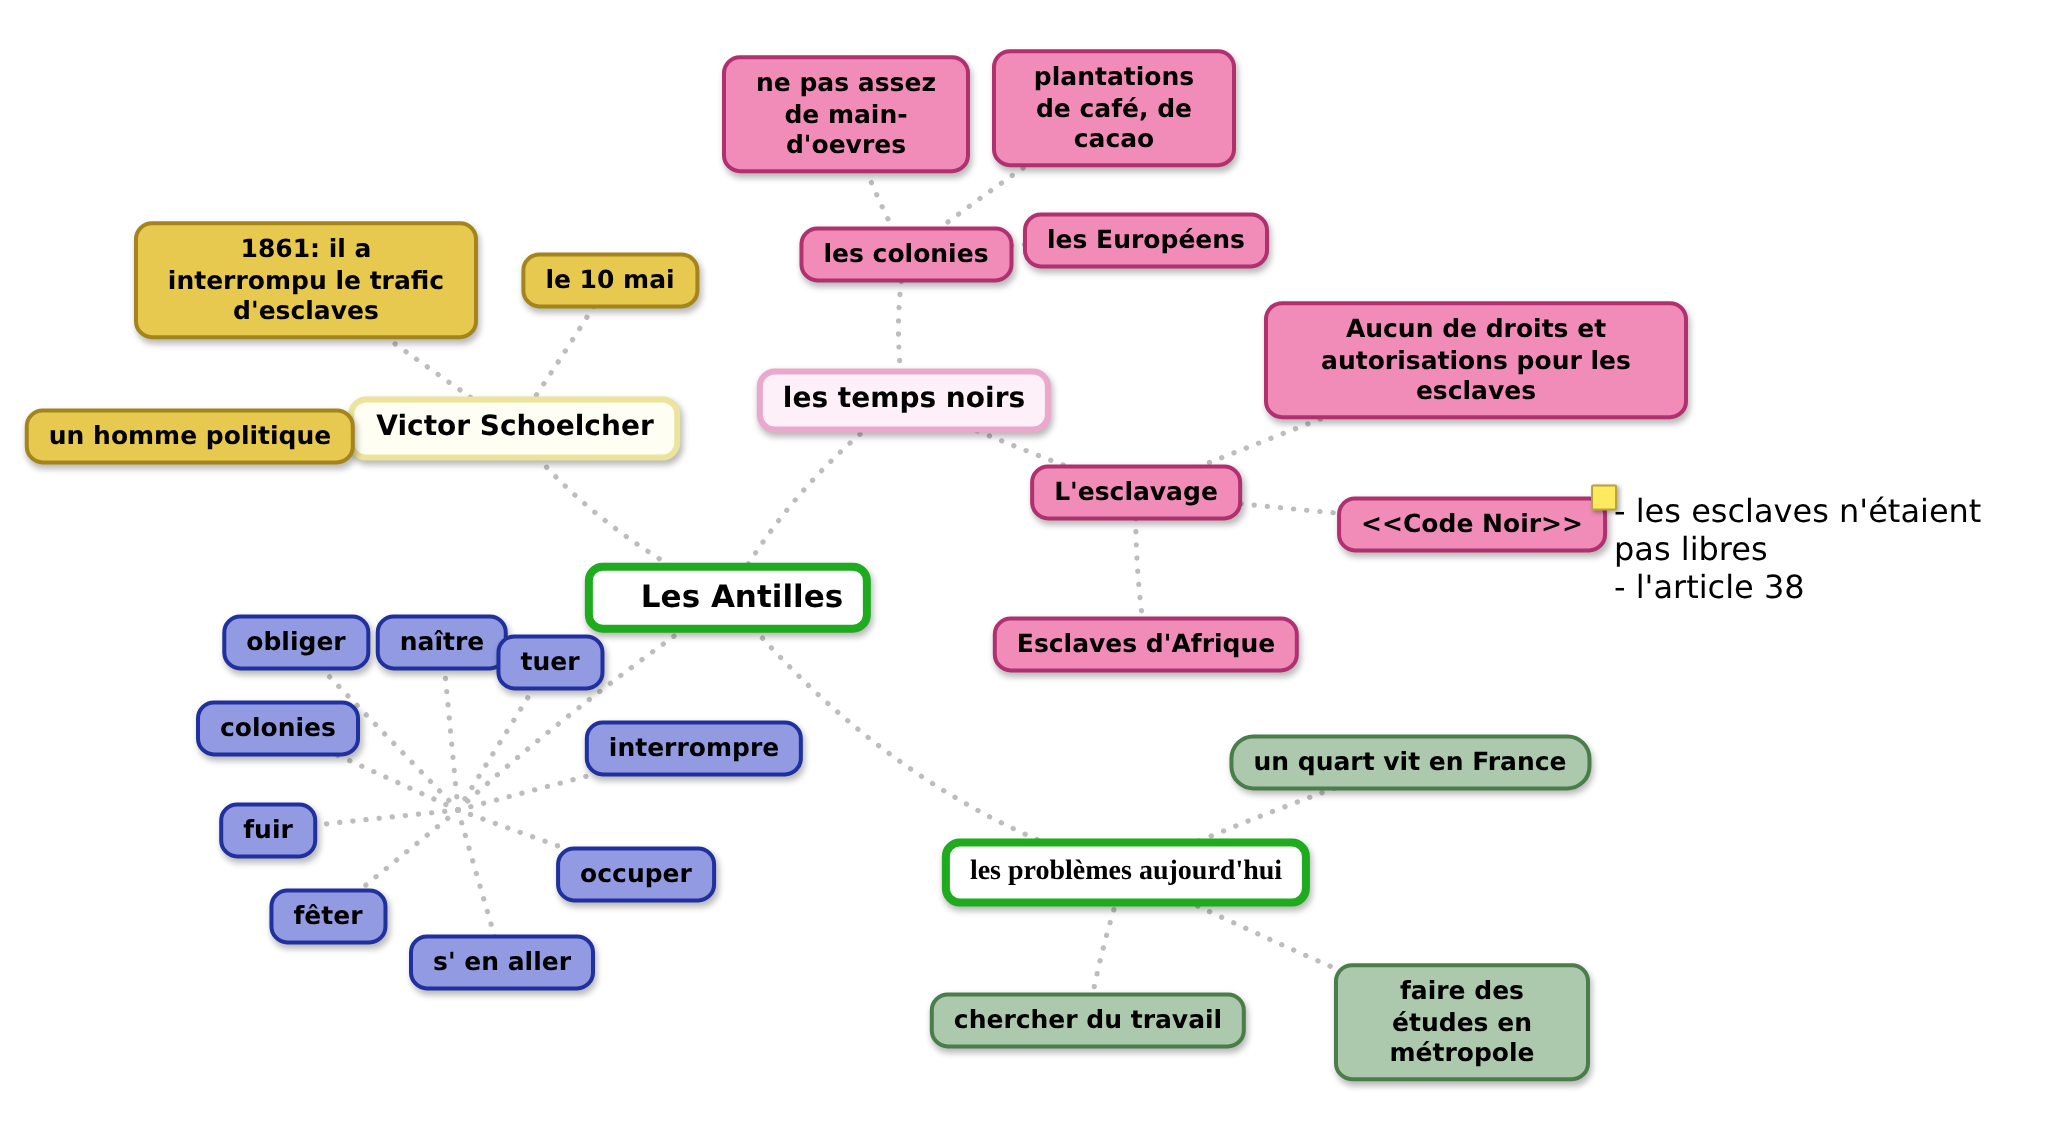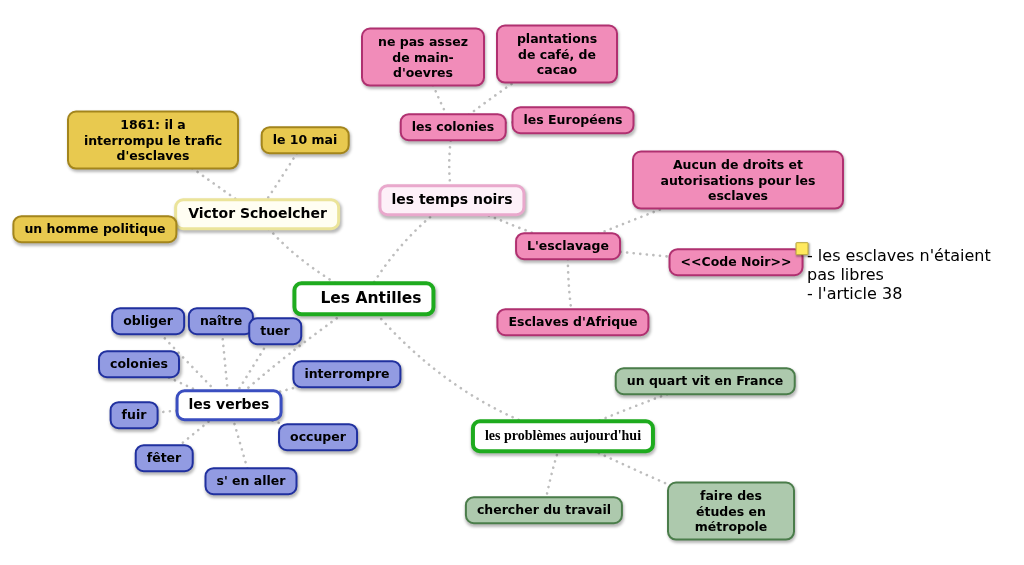--- a/index.html
+++ b/index.html
@@ -118,35 +118,34 @@
     <div>- les esclaves n'étaient pas libres</div>
     <div>- l'article 38</div>
   </div>
 
   <div class="node cream" style="left:257px;top:214px;padding-left:11px;">Victor Schoelcher</div>
 
   <div class="node gold wrap" style="left:153px;top:140px;width:148px;">1861: il a interrompu le trafic d'esclaves</div>
 
   <div class="node gold" style="left:305px;top:140px;">le 10 mai</div>
 
-  <div class="node gold" style="left:95px;top:229px;">un homme politique</div>
+  <div class="node gold" style="left:95px;top:218px;">un homme politique</div>
 
-  <div class="node blue-outline" style="left:229px;top:405px;">les verbes</div>
 
   <div class="node blue" style="left:148px;top:321px;">obliger</div>
   <div class="node blue" style="left:221px;top:321px;">naître</div>
   <div class="node blue" style="left:275px;top:331px;">tuer</div>
   <div class="node blue" style="left:139px;top:364px;">colonies</div>
   <div class="node blue" style="left:347px;top:374px;">interrompre</div>
   <div class="node blue" style="left:134px;top:415px;">fuir</div>
   <div class="node blue" style="left:318px;top:437px;">occuper</div>
   <div class="node blue" style="left:164px;top:458px;">fêter</div>
   <div class="node blue" style="left:251px;top:481px;">s' en aller</div>
 
   <div class="node green-outline" style="left:563px;top:436px;font-family:Liberation Serif, serif;">les problèmes aujourd'hui</div>
 
-  <div class="node green" style="left:705px;top:381px;">un quart vit en France</div>
+  <div class="node green" style="left:705px;top:381px;border-radius:12px;">un quart vit en France</div>
 
   <div class="node green" style="left:544px;top:510px;">chercher du travail</div>
 
   <div class="node green wrap" style="left:731px;top:511px;width:104px;">faire des études en métropole</div>
 
 </div>
 
 </body></html>

